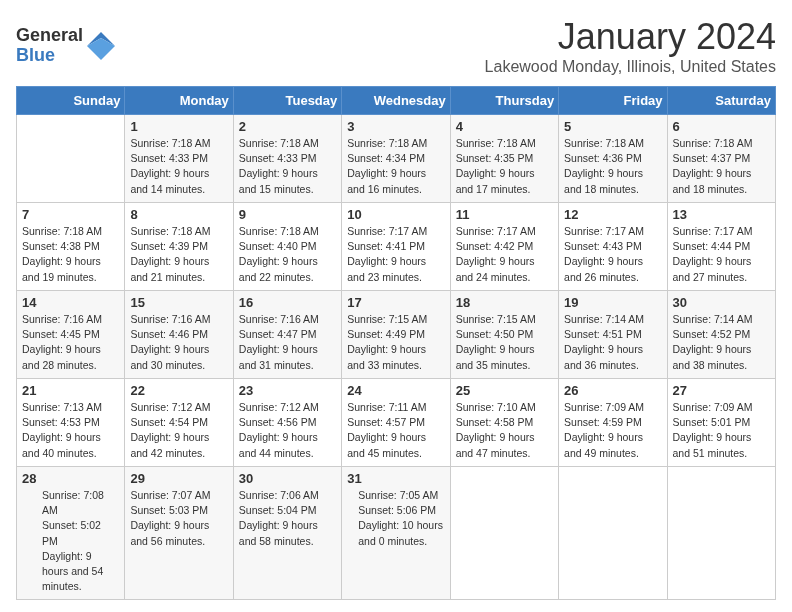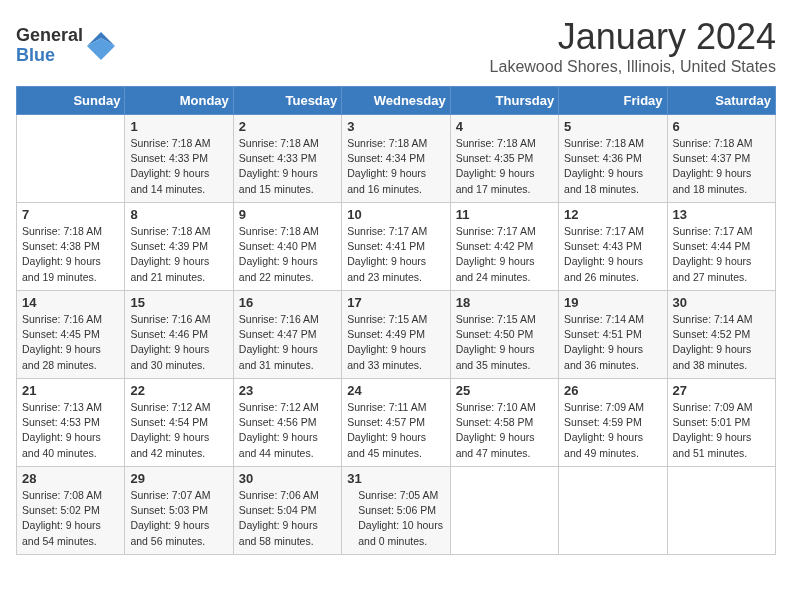--- a/index.html
+++ b/index.html
@@ -103,21 +103,21 @@
       <span class="logo-general">General</span>
       <span class="logo-blue">Blue</span>
     </div>
     <svg class="logo-icon" viewBox="0 0 28 28" xmlns="http://www.w3.org/2000/svg">
       <polygon points="0,14 14,0 28,14 14,6" fill="#3a7abf"></polygon>
       <polygon points="0,14 14,6 28,14 14,28" fill="#5aa0e0"></polygon>
     </svg>
   </div>
   <div class="title-area">
     <div class="month-title">January 2024</div>
-    <div class="location-title">Lakewood Shores, Illinois, United States</div>
+    <div class="location-title">Lakewood Monday, Illinois, United States</div>
   </div>
 </div>
 
 <table>
   <thead>
     <tr>
     <th>Sunday</th>
         <th>Monday</th>
         <th>Tuesday</th>
         <th>Wednesday</th>
@@ -294,21 +294,21 @@
         <td>
           <div class="day-number">27</div>
           <div class="day-info" style="white-space: pre-line;">Sunrise: 7:09 AM
 Sunset: 5:01 PM
 Daylight: 9 hours and 51 minutes.</div>
         </td>
       </tr>
       <tr>
         <td>
           <div class="day-number">28</div>
-          <div class="day-info" style="white-space: pre-line;">Sunrise: 7:08 AM
+          <div class="day-info" style="white-space: pre-line; margin-left: 20px;">Sunrise: 7:08 AM
 Sunset: 5:02 PM
 Daylight: 9 hours and 54 minutes.</div>
         </td>
         <td>
           <div class="day-number">29</div>
           <div class="day-info" style="white-space: pre-line;">Sunrise: 7:07 AM
 Sunset: 5:03 PM
 Daylight: 9 hours and 56 minutes.</div>
         </td>
         <td>

